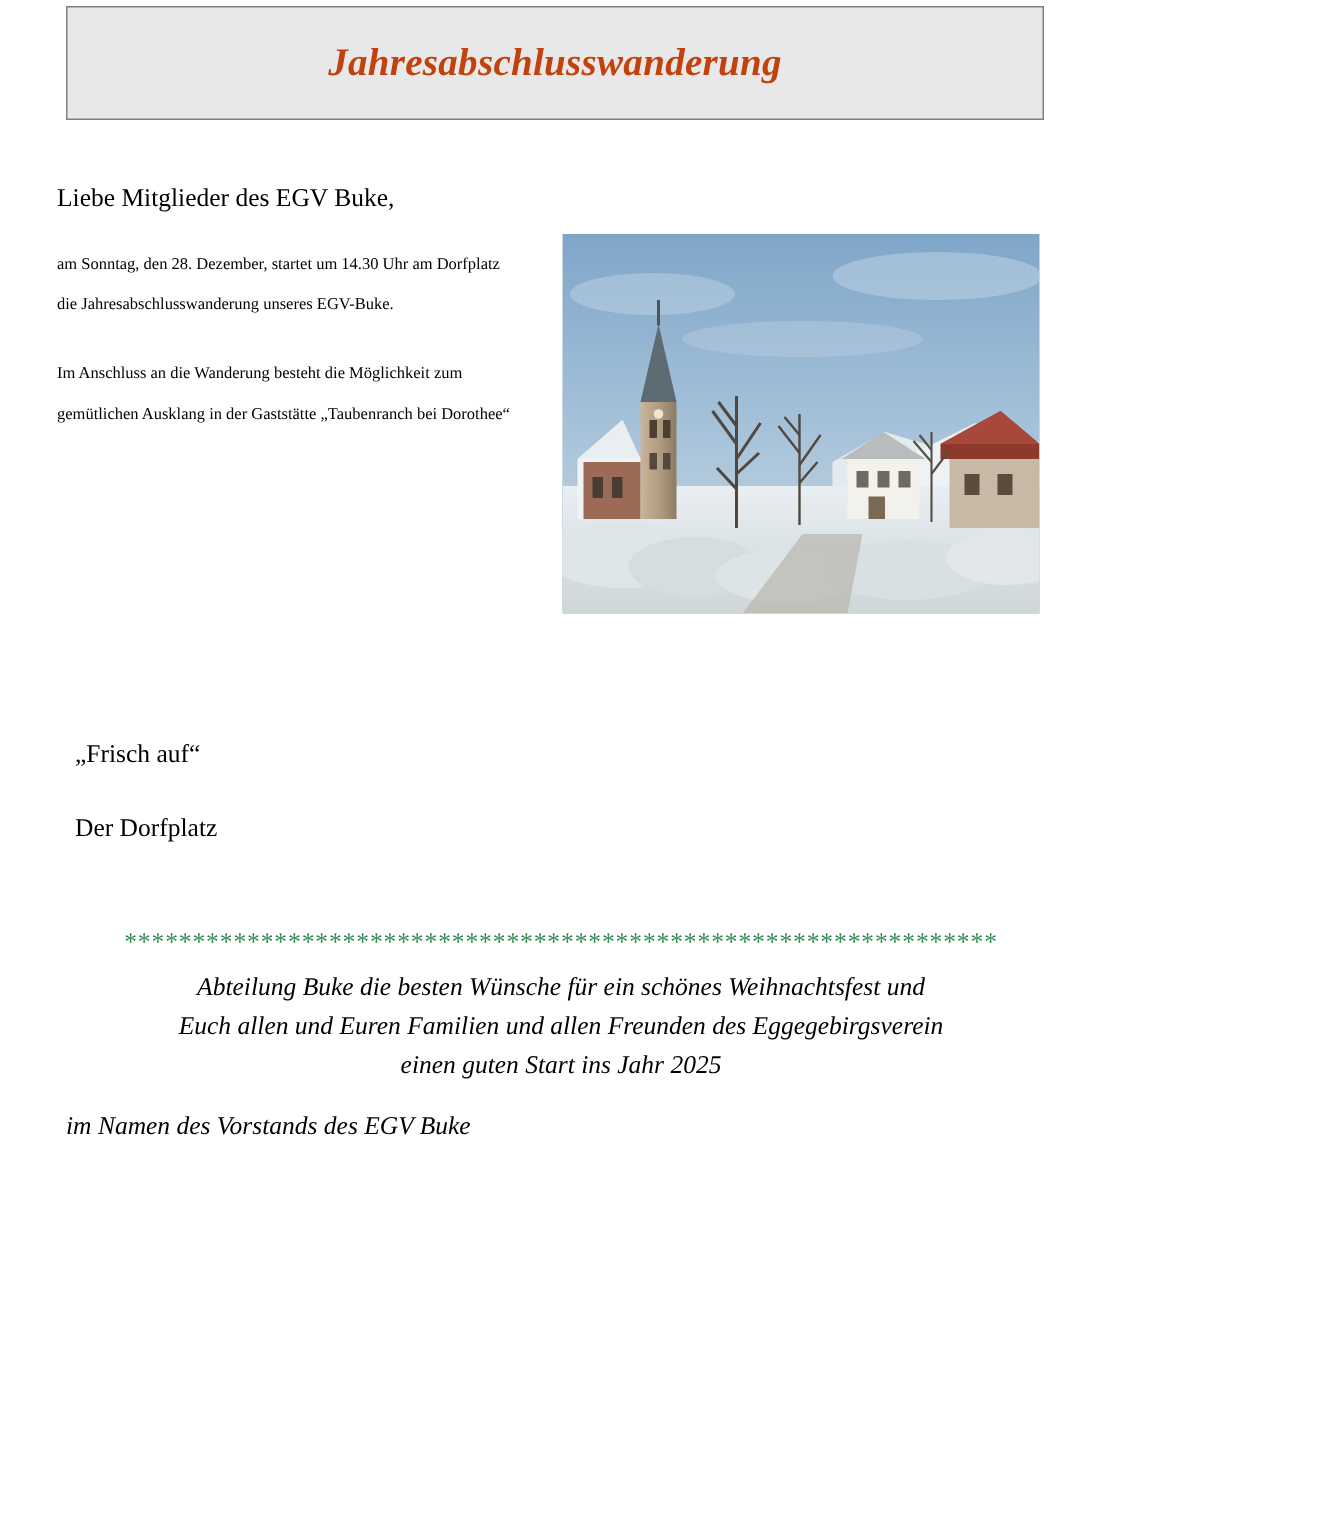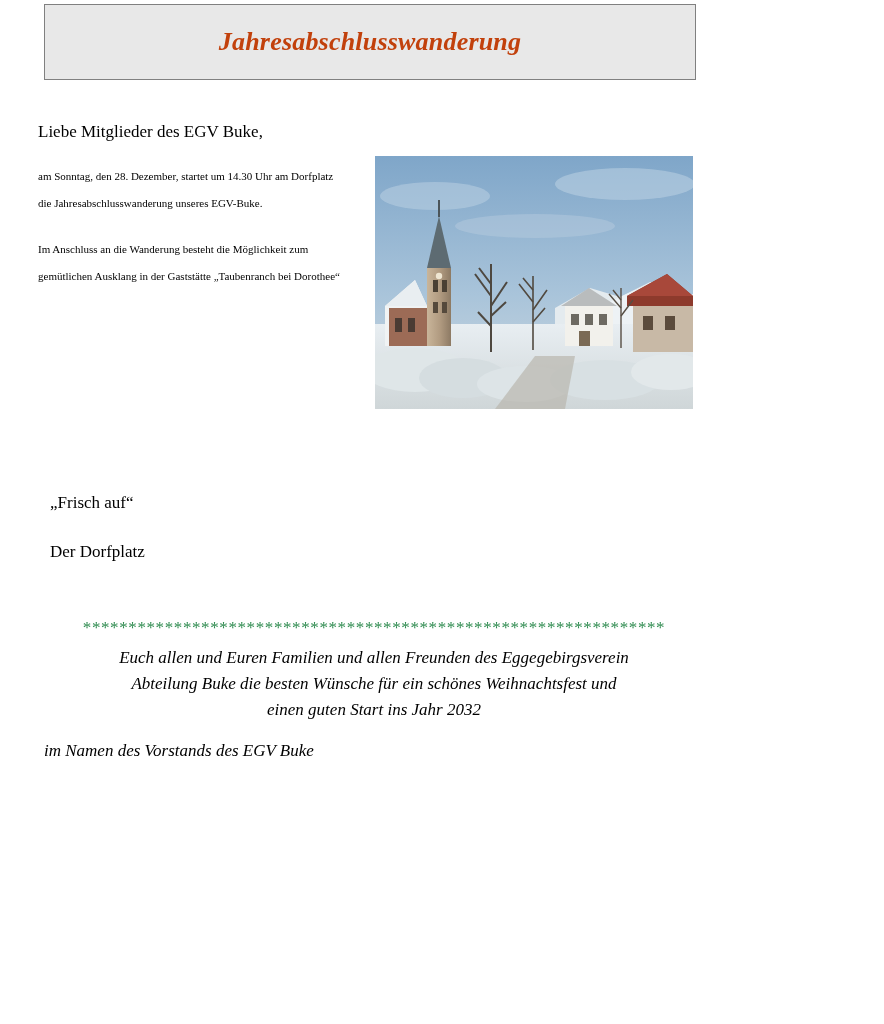--- a/index.html
+++ b/index.html
@@ -237,20 +237,20 @@
       <ellipse cx="230" cy="224" rx="55" ry="20" fill="#d8e0e3"></ellipse>
       <ellipse cx="296" cy="216" rx="40" ry="18" fill="#e2e8ea"></ellipse>
 
       <path d="M120 253 L160 200 L200 200 L190 253 Z" fill="#b9b6ae" opacity="0.7"></path>
     </svg>
   </div>
 
   <div class="stars">****************************************************************</div>
 
   <div class="greeting">
+    <span class="g-line">Abteilung Buke die besten Wünsche für ein schönes Weihnachtsfest und</span>
     <span class="g-line">Euch allen und Euren Familien und allen Freunden des Eggegebirgsverein</span>
-    <span class="g-line">Abteilung Buke die besten Wünsche für ein schönes Weihnachtsfest und</span>
-    <span class="g-line">einen guten Start ins Jahr 2032</span>
+    <span class="g-line">einen guten Start ins Jahr 2025</span>
   </div>
 
   <div class="greeting-sign">im Namen des Vorstands des EGV Buke</div>
 
 </div>
 
 </body></html>

